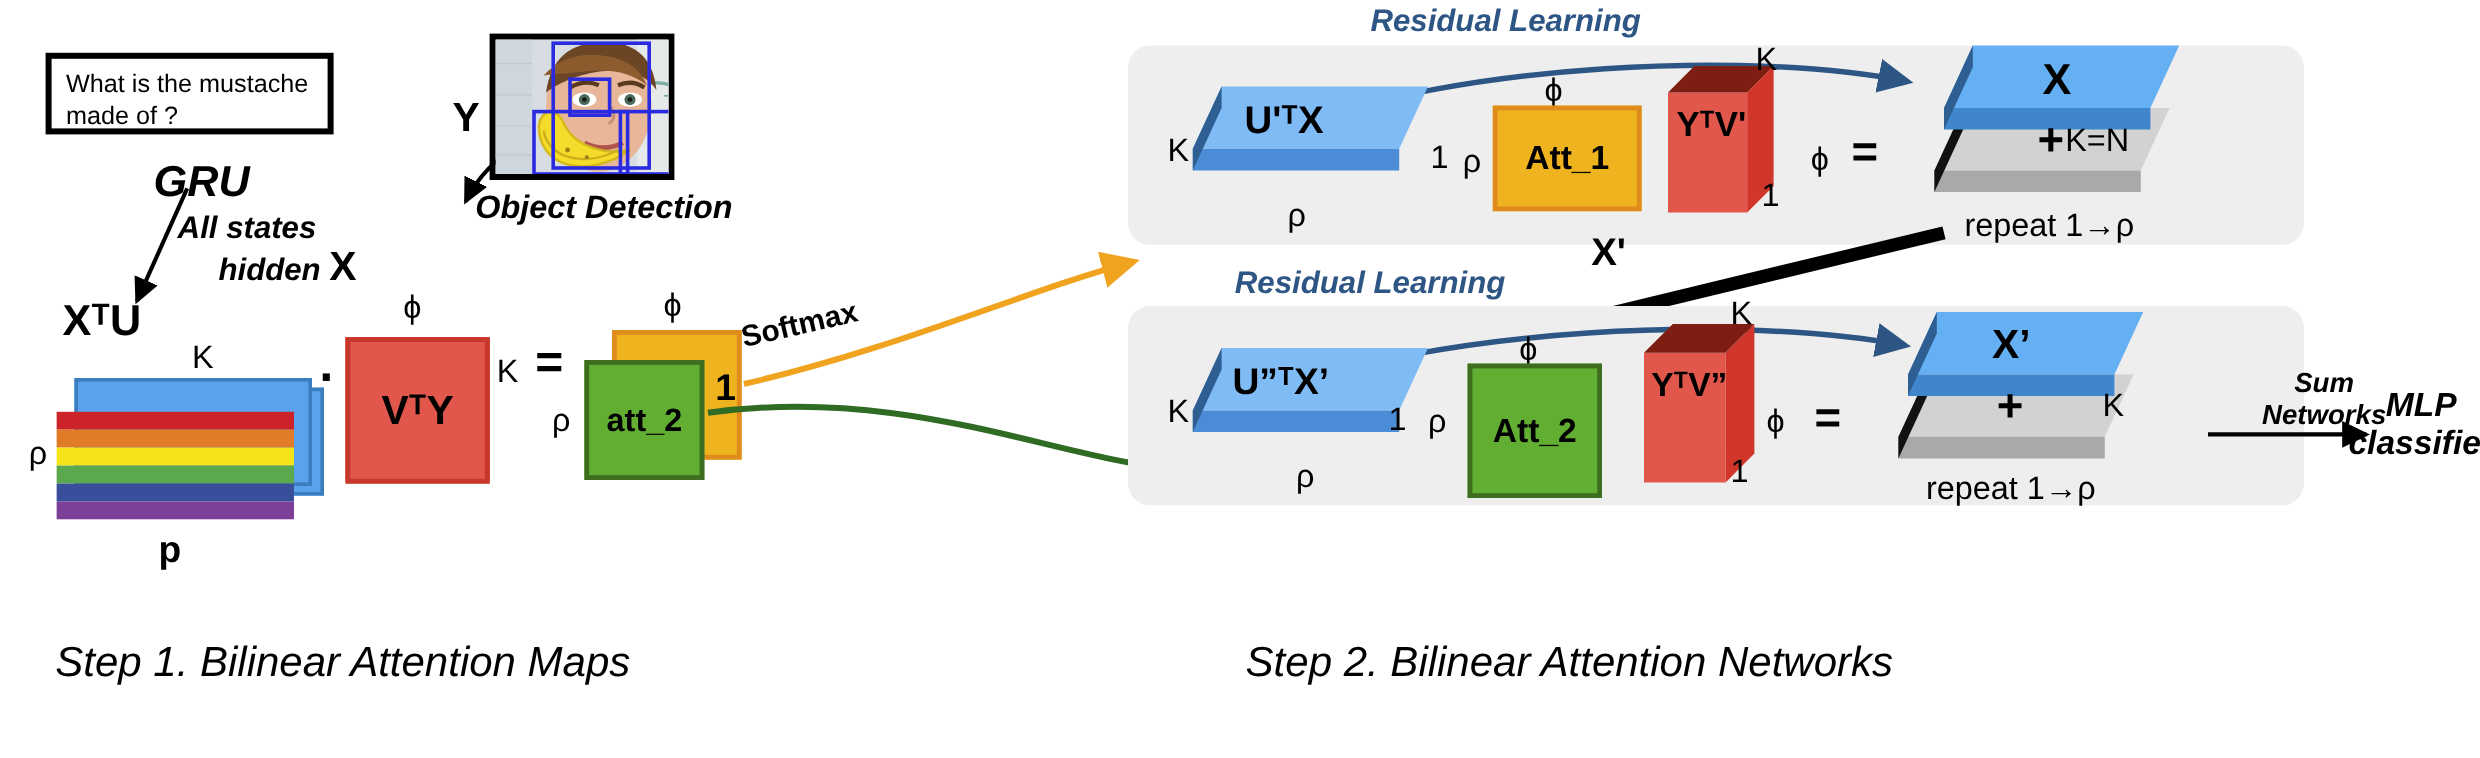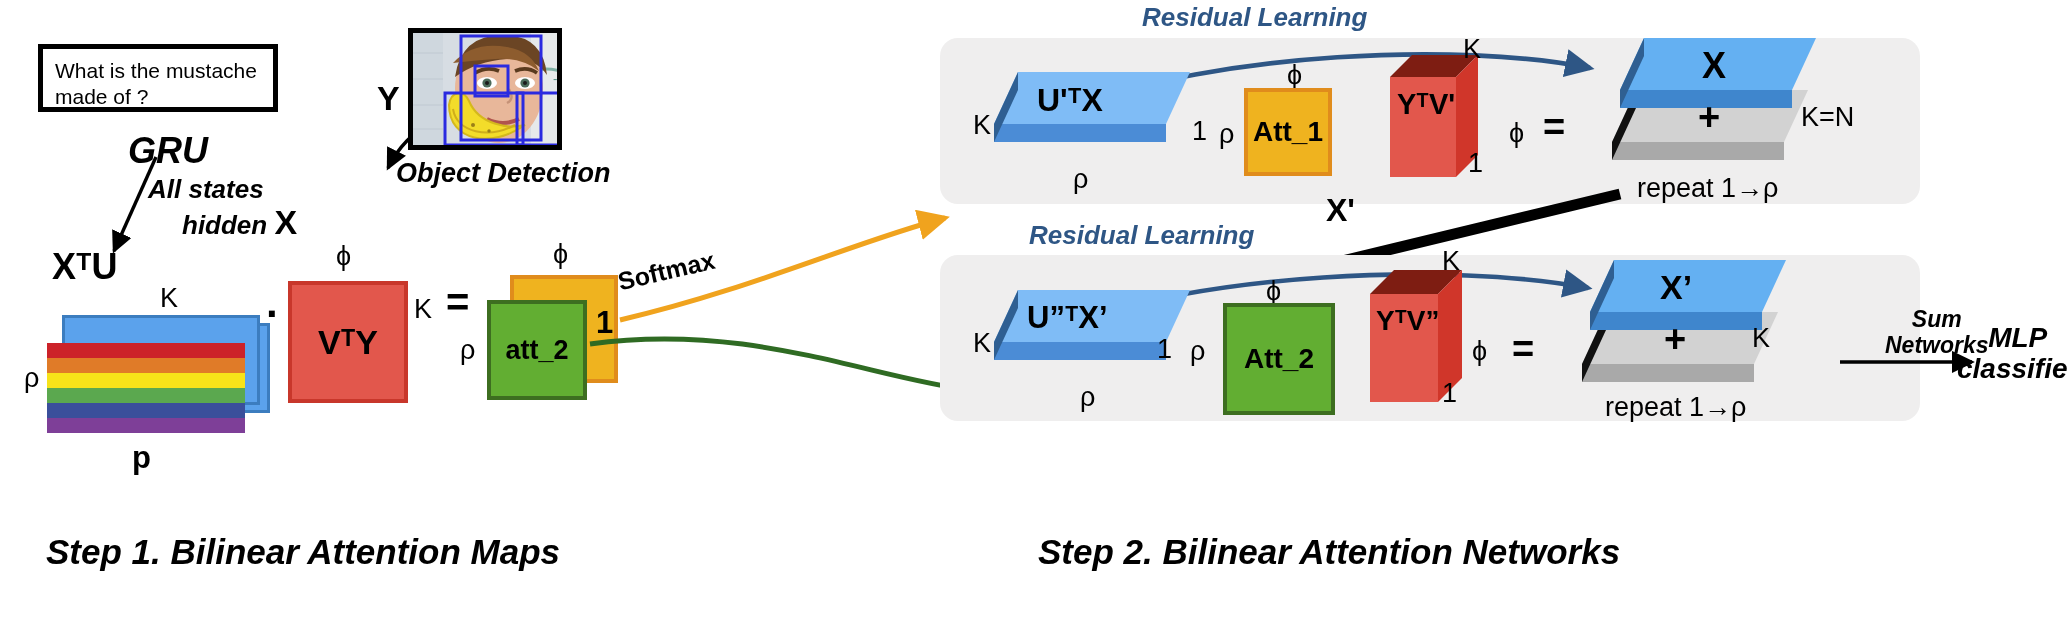--- a/index.html
+++ b/index.html
@@ -7,21 +7,21 @@
        font-family:"Liberation Sans", sans-serif;color:#000;}
   .abs{position:absolute;}
   .ctr{display:flex;align-items:center;justify-content:center;text-align:center;}
 
   
   .bi{font-weight:bold;font-style:italic;}
   .b{font-weight:bold;}
   .lbl{font-size:27px;line-height:1;white-space:nowrap;}
 
   
-  .step-caption{font-size:35px;font-weight:bold;font-style:italic;white-space:nowrap;text-align:right;}
+  .step-caption{font-size:35px;font-weight:normal;font-style:italic;white-space:nowrap;text-align:right;}
 
   
   #question-box{left:38px;top:44px;width:240px;height:68px;border:5px solid #000;
                 background:#fff;box-sizing:border-box;padding:9px 12px;}
   #question-box .qtext{font-size:21px;line-height:1.26;color:#000;}
 
   
   .sheet-blue{background:#5ba2ec;border:3px solid #3c7dbf;box-sizing:border-box;}
   .rainbow{box-sizing:border-box;border:0;overflow:hidden;display:flex;flex-direction:column;}
   .rainbow i{display:block;flex:1 1 0;}
@@ -201,21 +201,21 @@
     <polygon points="28,0 4,52 4,70 28,18" fill="#2f5f92"></polygon>
   </svg>
 </div>
 <div class="abs b" style="left:1037px;top:82px;font-size:32px;">U'ᵀX</div>
 <div class="abs lbl" style="left:973px;top:112px;">K</div>
 <div class="abs lbl" style="left:1073px;top:166px;">ρ</div>
 <div class="abs lbl" style="left:1192px;top:118px;">1</div>
 
 <div class="abs lbl" style="left:1219px;top:121px;">ρ</div>
 <div class="abs lbl" style="left:1287px;top:62px;">ϕ</div>
-<div class="abs boxorange ctr" style="left:1244px;top:88px;width:88px;height:88px;">
+<div class="abs boxorange ctr" style="left:1244px;top:88px;width:124px;height:88px;">
   <span style="font-size:28px;font-weight:bold;">Att_1</span>
 </div>
 
 <div class="abs" style="left:1390px;top:55px;width:110px;height:130px;">
   <svg width="110" height="130" viewBox="0 0 110 130">
     <polygon points="0,22 66,22 66,122 0,122" fill="#e2574c"></polygon>
     <polygon points="0,22 22,0 88,0 66,22" fill="#7e1d12"></polygon>
     <polygon points="66,22 88,0 88,100 66,122" fill="#d0362a"></polygon>
   </svg>
 </div>
@@ -233,21 +233,21 @@
     <polygon points="12,106 184,106 184,124 12,124" fill="#a9a9a9"></polygon>
     <polygon points="36,54 12,106 12,124 36,72" fill="#111"></polygon>
 
     <polygon points="44,2 216,2 192,54 20,54" fill="#64b0f2"></polygon>
     <polygon points="20,54 192,54 192,72 20,72" fill="#3f86cd"></polygon>
     <polygon points="44,2 20,54 20,72 44,20" fill="#2f5f92"></polygon>
   </svg>
 </div>
 <div class="abs b" style="left:1702px;top:45px;font-size:36px;">X</div>
 <div class="abs b" style="left:1698px;top:96px;font-size:38px;">+</div>
-<div class="abs lbl" style="left:1801px;top:104px;">K=N</div>
+<div class="abs lbl" style="left:1721px;top:104px;">K=N</div>
 <div class="abs lbl" style="left:1637px;top:175px;">repeat 1→ρ</div>
 
 <svg class="abs" style="left:1020px;top:186px;width:620px;height:160px;">
   <defs>
     <marker id="ah-bigblack" markerWidth="5.5" markerHeight="5.5" refX="4.2" refY="2.6" orient="auto">
       <path d="M0,0 L5.2,2.6 L0,5.2 z" fill="#000"></path>
     </marker>
   </defs>
   <line x1="600" y1="8" x2="78" y2="134" stroke="#000" stroke-width="11" marker-end="url(#ah-bigblack)"></line>
 </svg>

